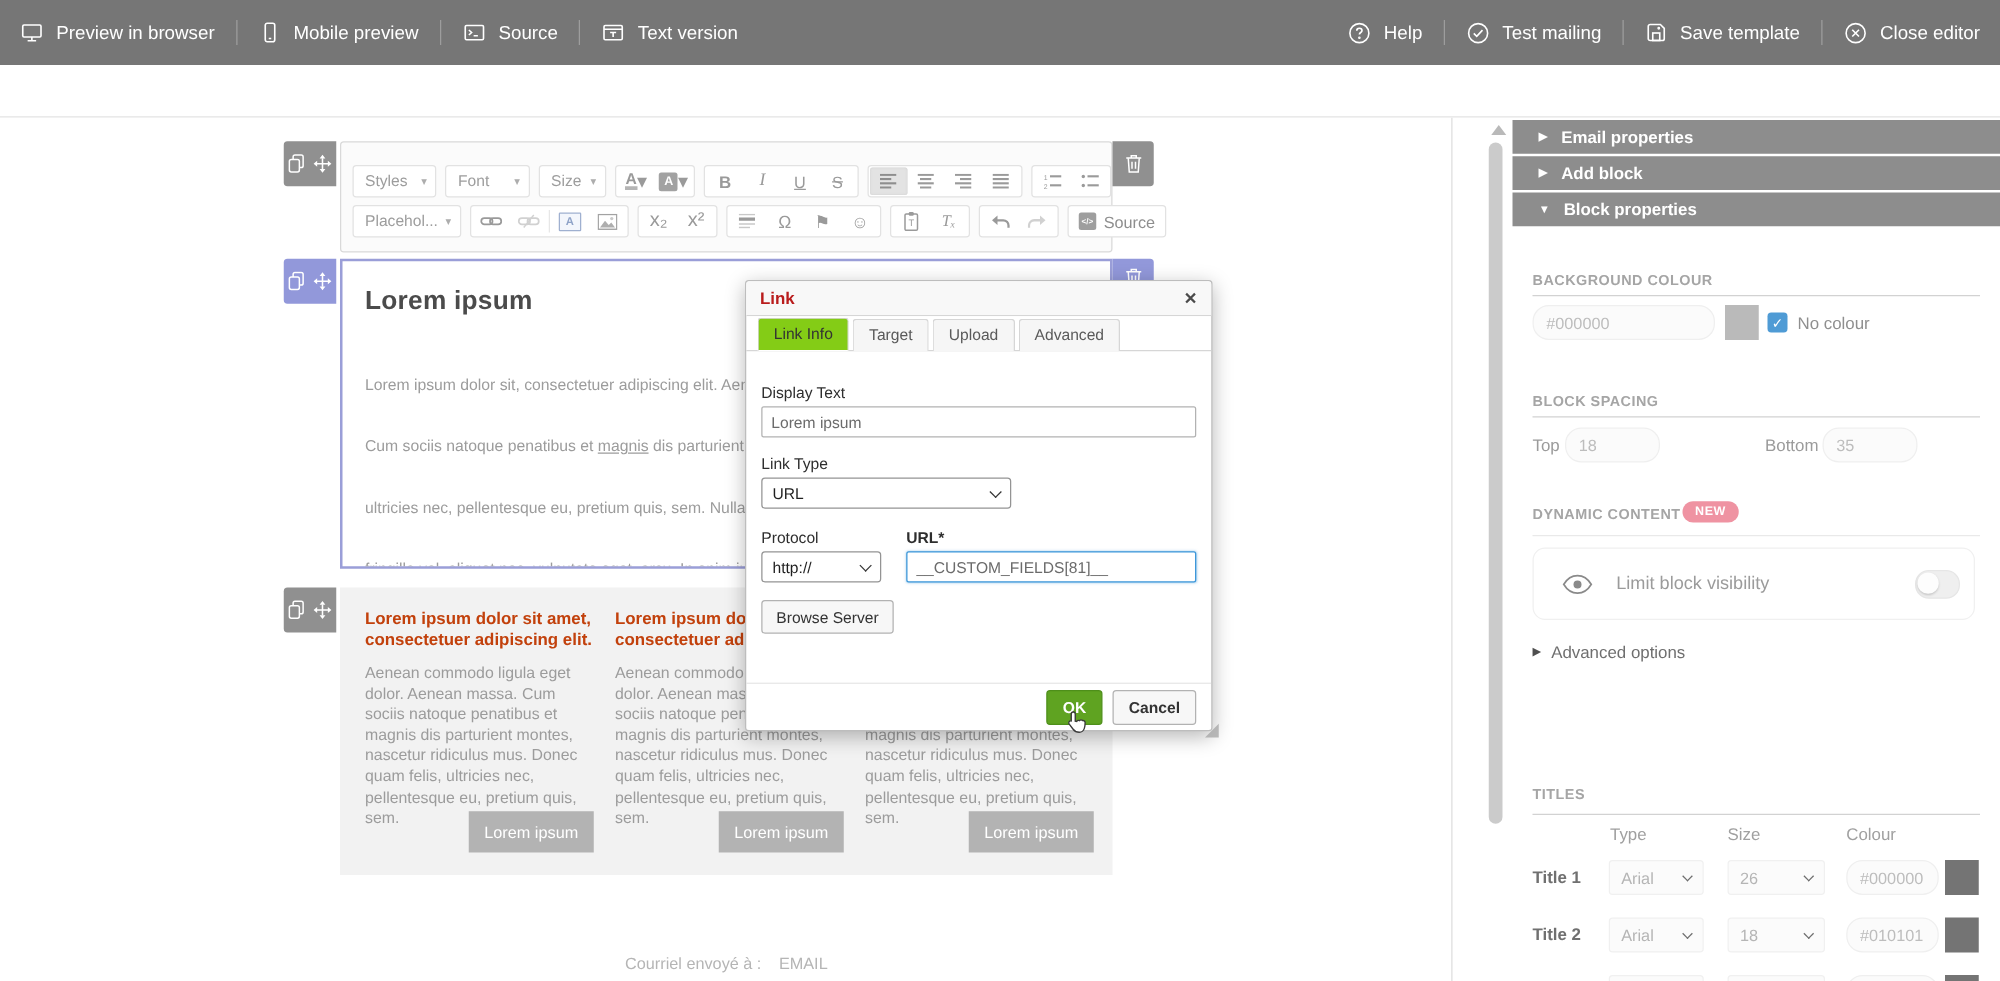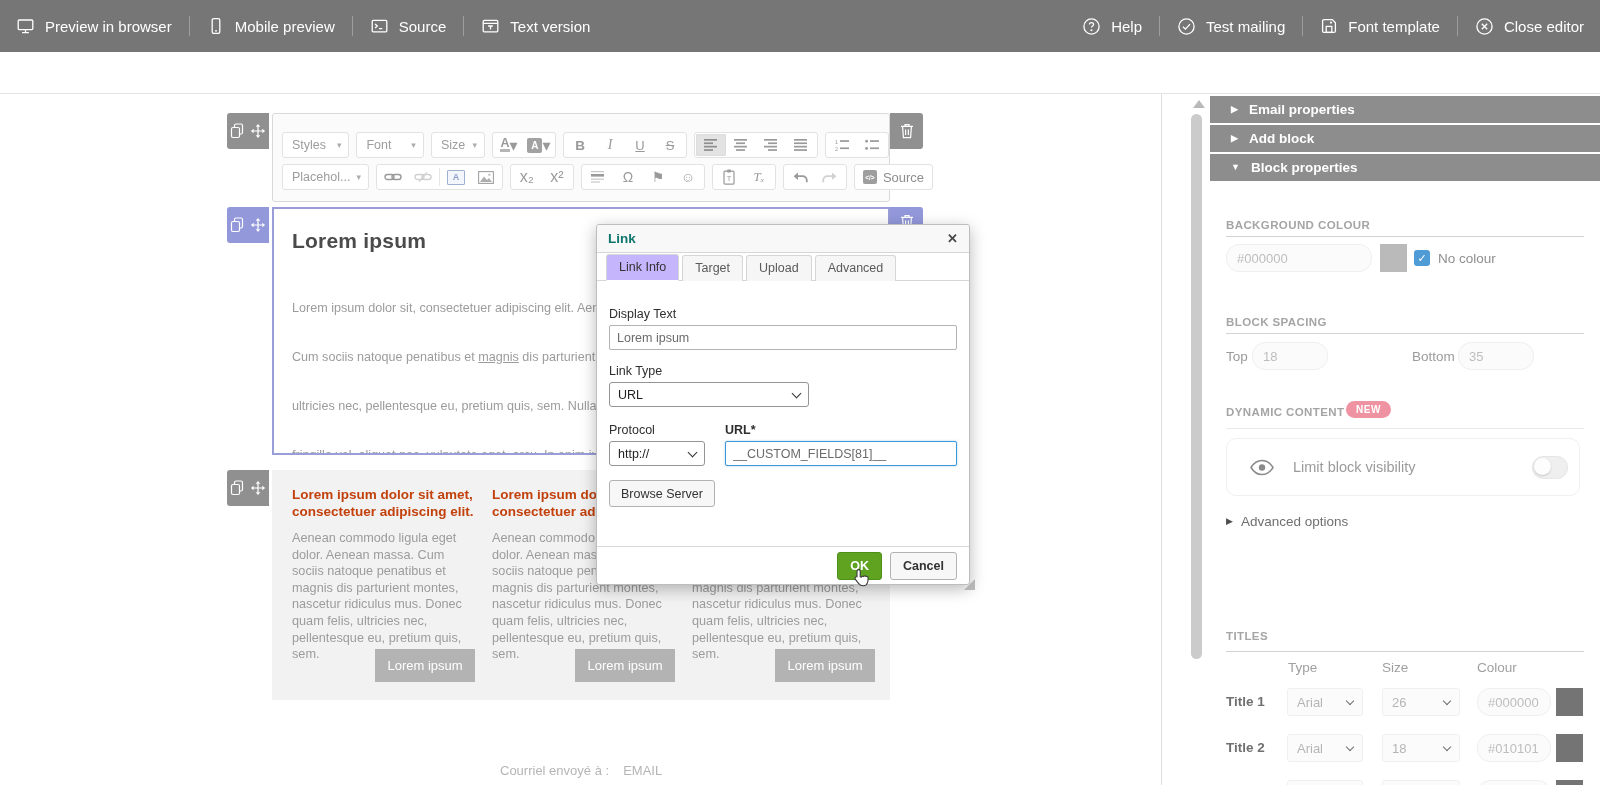--- a/index.html
+++ b/index.html
@@ -74,26 +74,26 @@
   .colbtn{position:absolute;right:0;bottom:2px;width:100px;height:33px;background:#b3b3b3;color:#fff;
           font-size:13px;display:flex;align-items:center;justify-content:center;cursor:pointer}
 
   .footnote{left:500px;top:763px;color:#b5b5b5;font-size:13px;display:flex;gap:14px;z-index:3}
 
   
   .dialog{left:596px;top:224px;width:374px;height:361px;background:#fff;border:1px solid #bdbdbd;border-radius:3px;
           box-shadow:0 4px 16px rgba(0,0,0,.28);z-index:20}
   .dlg-title{height:27px;background:#f8f8f8;border-bottom:1px solid #d6d6d6;display:flex;align-items:center;
           justify-content:space-between;padding:0 11px;border-radius:3px 3px 0 0}
-  .dlg-title b{font-size:13.5px;color:#0f766e}
+  .dlg-title b{font-size:13.5px;color:#b91c1c}
   .dlg-close{font-size:13px;color:#4a4a4a;font-weight:bold;cursor:pointer}
   .dlg-tabs{height:27px;border-bottom:1px solid #d6d6d6;display:flex;align-items:flex-end;padding-left:9px;gap:3px}
   .dlg-tab{border:1px solid #d6d6d6;border-bottom:none;border-radius:3px 3px 0 0;background:#f6f6f6;color:#5a5a5a;
           font-size:12.5px;padding:5px 12px 6px;cursor:pointer;position:relative;top:1px}
-  .dlg-tab.active{background:#c4b5fd;color:#333;border-bottom:1px solid #fff}
+  .dlg-tab.active{background:#84cc16;color:#333;border-bottom:1px solid #fff}
   .dlg-body{padding:26px 12px 0}
   .flabel{font-size:12.5px;color:#2e2e2e;margin-bottom:4px}
   .flabel.bold{font-weight:bold}
   .dinput{box-sizing:border-box;height:25px;border:1px solid #b2b2b2;border-radius:2px;font:12.5px "Liberation Sans",sans-serif;
           color:#6b6b6b;padding:0 7px;background:#fff;width:100%}
   .dinput.focus{border:1px solid #3d97d9;box-shadow:0 0 2px rgba(61,151,217,.5)}
   .dselect{box-sizing:border-box;height:25px;border:1px solid #949494;border-radius:3px;background:#fff;display:flex;
           align-items:center;justify-content:space-between;padding:0 8px;font-size:12.5px;color:#1f1f1f;cursor:pointer}
   .chev{width:6px;height:6px;border-right:1.6px solid #333;border-bottom:1.6px solid #333;transform:rotate(45deg);margin-top:-3px}
   .dbtn{display:inline-flex;align-items:center;justify-content:center;height:25px;padding:0 11px;background:#f7f7f7;
@@ -207,21 +207,21 @@
     </div>
     <div class="tbsep"></div>
     <div class="tbitem">
       <span>
           <svg width="18" height="18" viewBox="0 0 18 18" fill="none" stroke="#fff" stroke-width="1.3">
             <path d="M2.6 4.1 a1.5 1.5 0 0 1 1.5-1.5 h8.2 l3.1 3.1 v8.2 a1.5 1.5 0 0 1-1.5 1.5 h-9.8 a1.5 1.5 0 0 1-1.5-1.5 z"></path>
             <rect x="6.2" y="9.4" width="5.6" height="6"></rect>
             <circle cx="11" cy="5.6" r=".5" fill="#fff"></circle>
           </svg>
         </span>
-      <span>Font template</span>
+      <span>Save template</span>
     </div>
     <div class="tbsep"></div>
     <div class="tbitem">
       <span>
           <svg width="19" height="19" viewBox="0 0 19 19" fill="none" stroke="#fff" stroke-width="1.3">
             <circle cx="9.5" cy="9.5" r="7.6"></circle>
             <path d="M6.8 6.8 l5.4 5.4 M12.2 6.8 l-5.4 5.4"></path>
           </svg>
         </span>
       <span>Close editor</span>

